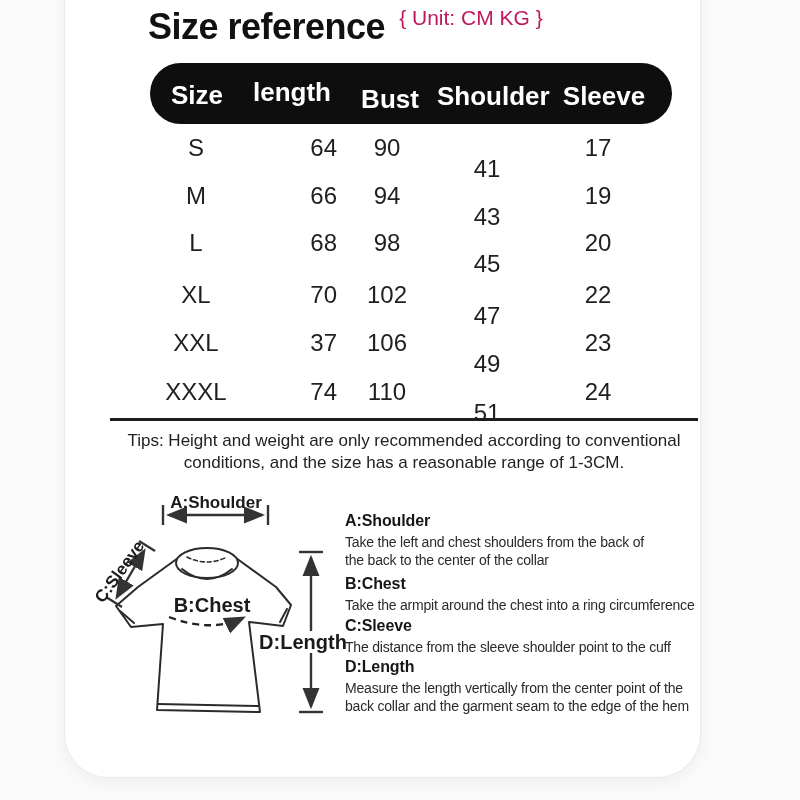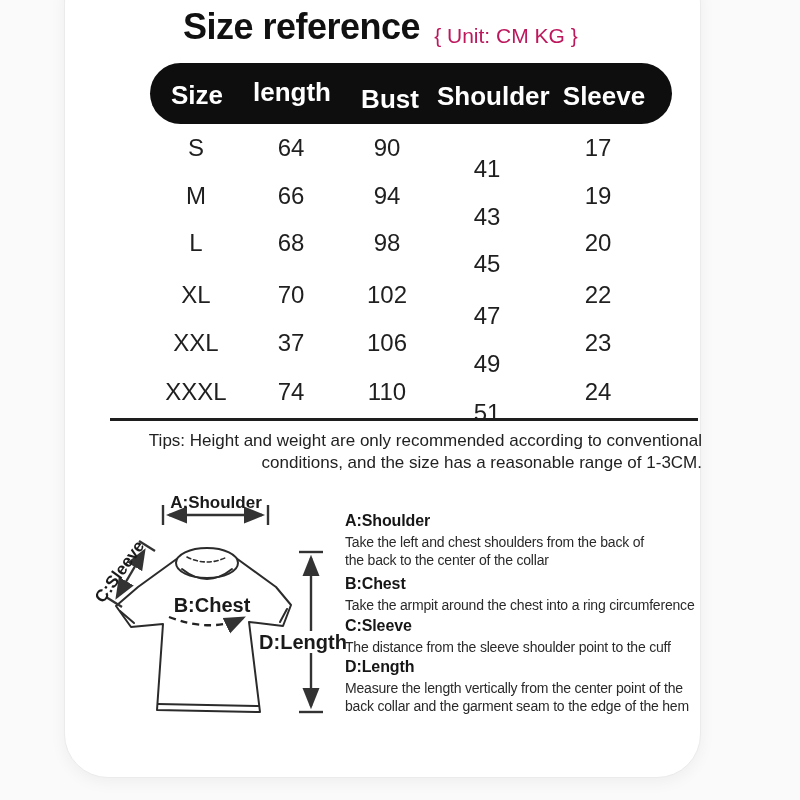--- a/index.html
+++ b/index.html
@@ -12,50 +12,50 @@
   }
   #page { position:relative; width:800px; height:800px; overflow:hidden; }
 
   .card {
     position:absolute; left:64px; top:-42px; width:637px; height:820px;
     background:#ffffff; border:1px solid #ebebeb; border-radius:44px;
     box-shadow:0 4px 16px rgba(0,0,0,.05);
   }
 
   
-  .title-row { position:absolute; left:148px; top:6px; display:flex; align-items:flex-end;margin-left:35px; }
+  .title-row { position:absolute; left:148px; top:6px; display:flex; align-items:flex-start; }
   .page-title { font-size:36px; font-weight:bold; letter-spacing:-0.5px; color:#111; }
   .unit-note { font-size:21px; margin-left:14px; color:#be185d; }
 
   
   .header-pill {
     position:absolute; left:150px; top:63px; width:522px; height:61px;
     background:#0e0e0e; border-radius:31px;
   }
   .hcell { position:absolute; color:#fff; font-size:26px; text-align:center;font-weight:bold; }
   .h1 { left:151px; top:80px;  width:92px;  }
   .h2 { left:246px; top:77px;  width:92px;  }
   .h3 { left:344px; top:84px;  width:92px;  }
   .h4 { left:437px; top:81px;  width:100px; }
   .h5 { left:554px; top:81px;  width:100px; }
 
   
   .trow { position:absolute; left:0; width:800px; height:30px; }
   .cell { position:absolute; font-size:24px; text-align:center; color:#1f1f1f; line-height:30px; }
   .c1 { left:150px; width:92px;  }
-  .c2 { left:245px; width:92px;  }
+  .c2 { left:245px; width:92px;text-align:right;  }
   .c3 { left:341px; width:92px;  }
   .c4 { left:437px; width:100px;margin-top:21px; }
   .c5 { left:548px; width:100px; }
 
   .divider { position:absolute; left:110px; top:418px; width:588px; height:3px; background:#1e1e1e; }
 
   .tips {
     position:absolute; left:106px; top:430px; width:596px;
-    font-size:17px; line-height:22px; text-align:right; color:#222;
+    font-size:17px; line-height:22px; text-align:center; color:#222;
   }
 
   
   .diag-label { position:absolute; font-weight:bold; color:#1a1a1a; text-align:center; }
   .lbl-shoulder { left:160px; top:493px; width:112px; font-size:17px; }
   .lbl-chest    { left:162px; top:594px; width:100px; font-size:20px; }
   .lbl-sleeve   { left:65px;  top:562px; width:110px; font-size:17px;
                   transform:rotate(-54deg); }
   .lbl-length   { left:255px; top:631px; width:96px;  font-size:20px;
                   background:#fff; height:22px; line-height:22px; }

